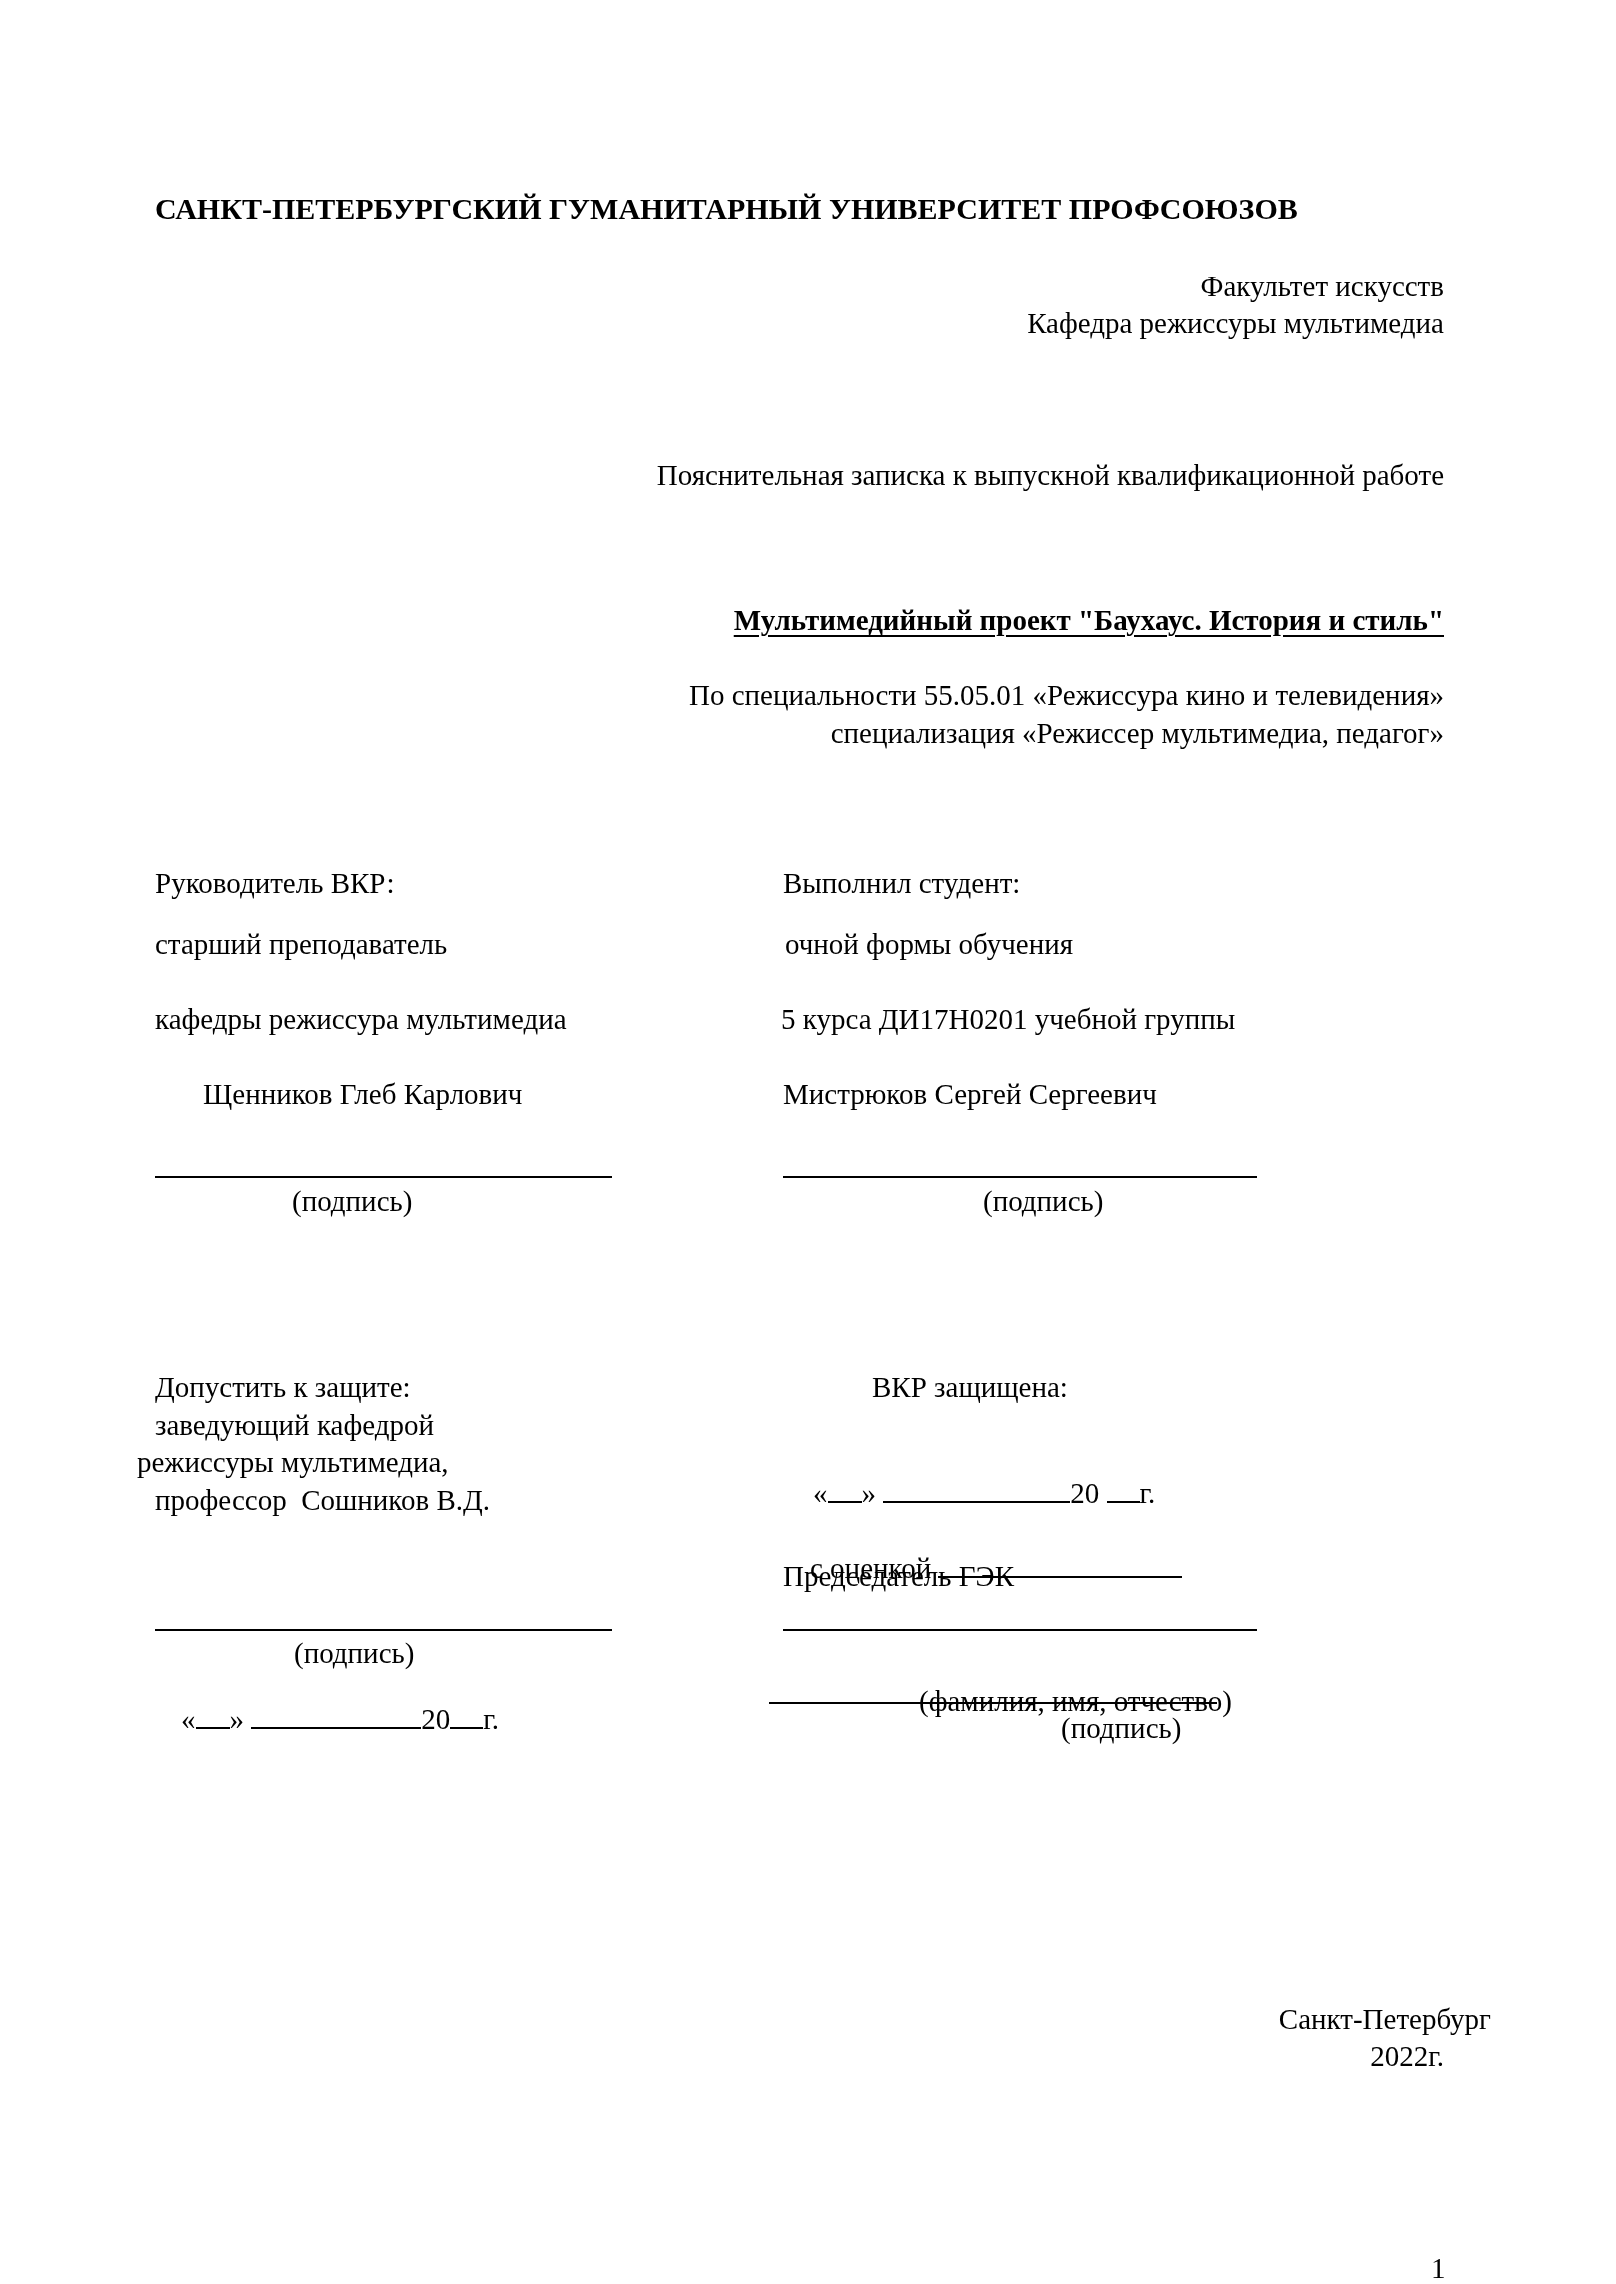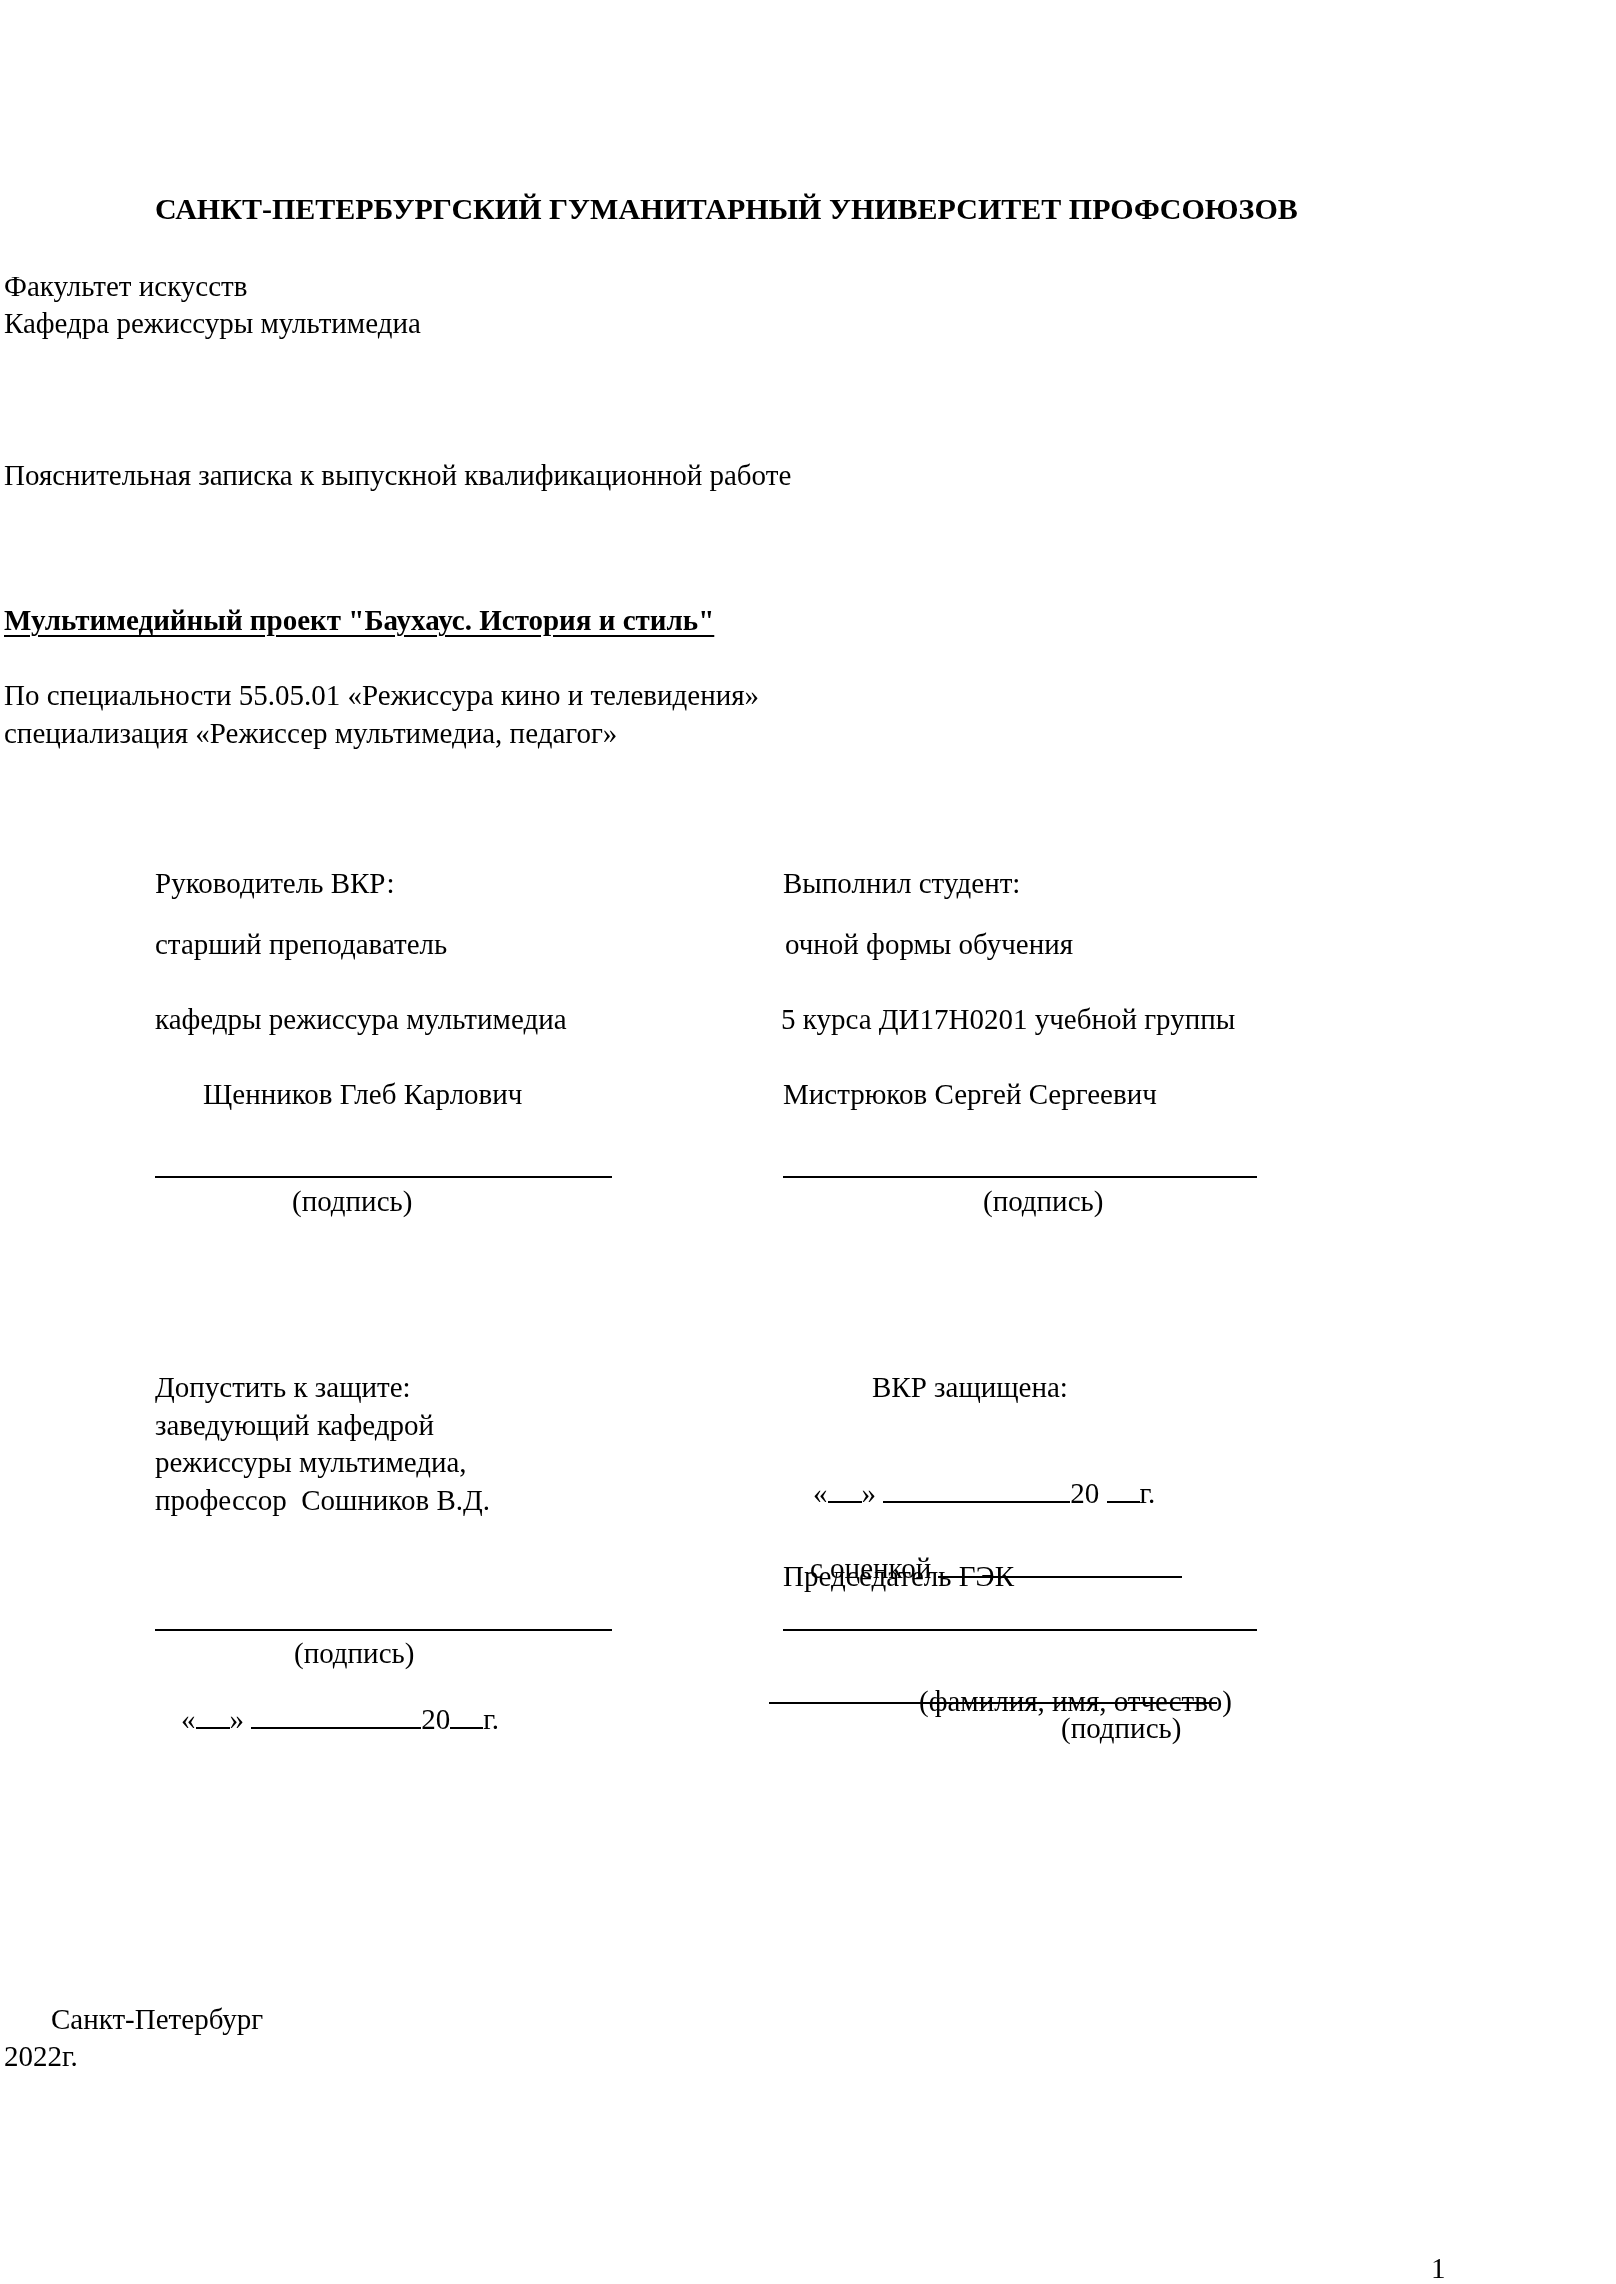--- a/index.html
+++ b/index.html
@@ -1,19 +1,19 @@
 <!DOCTYPE html>
 <html style="font-size:12.5px"><head>
   <meta charset="utf-8">
   <style>
     html, body { margin: 0; padding: 0; background: #ffffff; }
     body { width: 1617px; height: 2284px; position: relative; overflow: hidden;
            font-family: "Liberation Serif", "DejaVu Serif", serif; color: #000; }
     .t { position: absolute; white-space: pre; font-size: 29px; line-height: 1; }
-    .c { left: 4px; width: 1432px; text-align: left; }
+    .c { left: 12px; width: 1432px; text-align: right; }
     .bold { font-weight: bold; }
     .u { text-decoration: underline; text-decoration-thickness: 2.3px; text-underline-offset: 4.7px; }
     .line { position: absolute; height: 0; border-top: 2px solid #000; }
     .ul { display: inline-block; border-bottom: 2px solid #000; height: 22px; vertical-align: baseline; }
   </style>
 </head>
 <body>
 
 <div class="t bold" style="left:155px; top:194px; font-size:30px;">САНКТ-ПЕТЕРБУРГСКИЙ ГУМАНИТАРНЫЙ УНИВЕРСИТЕТ ПРОФСОЮЗОВ</div>
 <div class="t c" style="top:272px;">Факультет искусств</div>
@@ -40,21 +40,21 @@
   <div class="t" style="left:785px; top:930px;">очной формы обучения</div>
   <div class="t" style="left:781px; top:1005px;">5 курса ДИ17Н0201 учебной группы</div>
   <div class="t" style="left:783px; top:1080px;">Мистрюков Сергей Сергеевич</div>
   <div class="line" style="left:783px; top:1176px; width:474px;"></div>
   <div class="t" style="left:983px; top:1187px;">(подпись)</div>
 </div>
 
 <div>
   <div class="t" style="left:155px; top:1373px;">Допустить к защите:</div>
   <div class="t" style="left:155px; top:1411px;">заведующий кафедрой</div>
-  <div class="t" style="left:155px; top:1448px;">режиссуры мультимедиа,</div>
+  <div class="t" style="left:137px; top:1448px;">режиссуры мультимедиа,</div>
   <div class="t" style="left:155px; top:1486px;">профессор  Сошников В.Д.</div>
   <div class="line" style="left:155px; top:1629px; width:457px;"></div>
   <div class="t" style="left:294px; top:1639px;">(подпись)</div>
   <div class="t" style="left:152px; top:1676px;">
     <span>«</span><span class="ul" style="width:34px;"></span><span>»</span> <span class="ul" style="width:170px;"></span><span>20</span><span class="ul" style="width:33px;"></span><span>г.</span>
   </div>
 </div>
 
 <div>
   <div class="t" style="left:872px; top:1373px;">ВКР защищена:</div>

